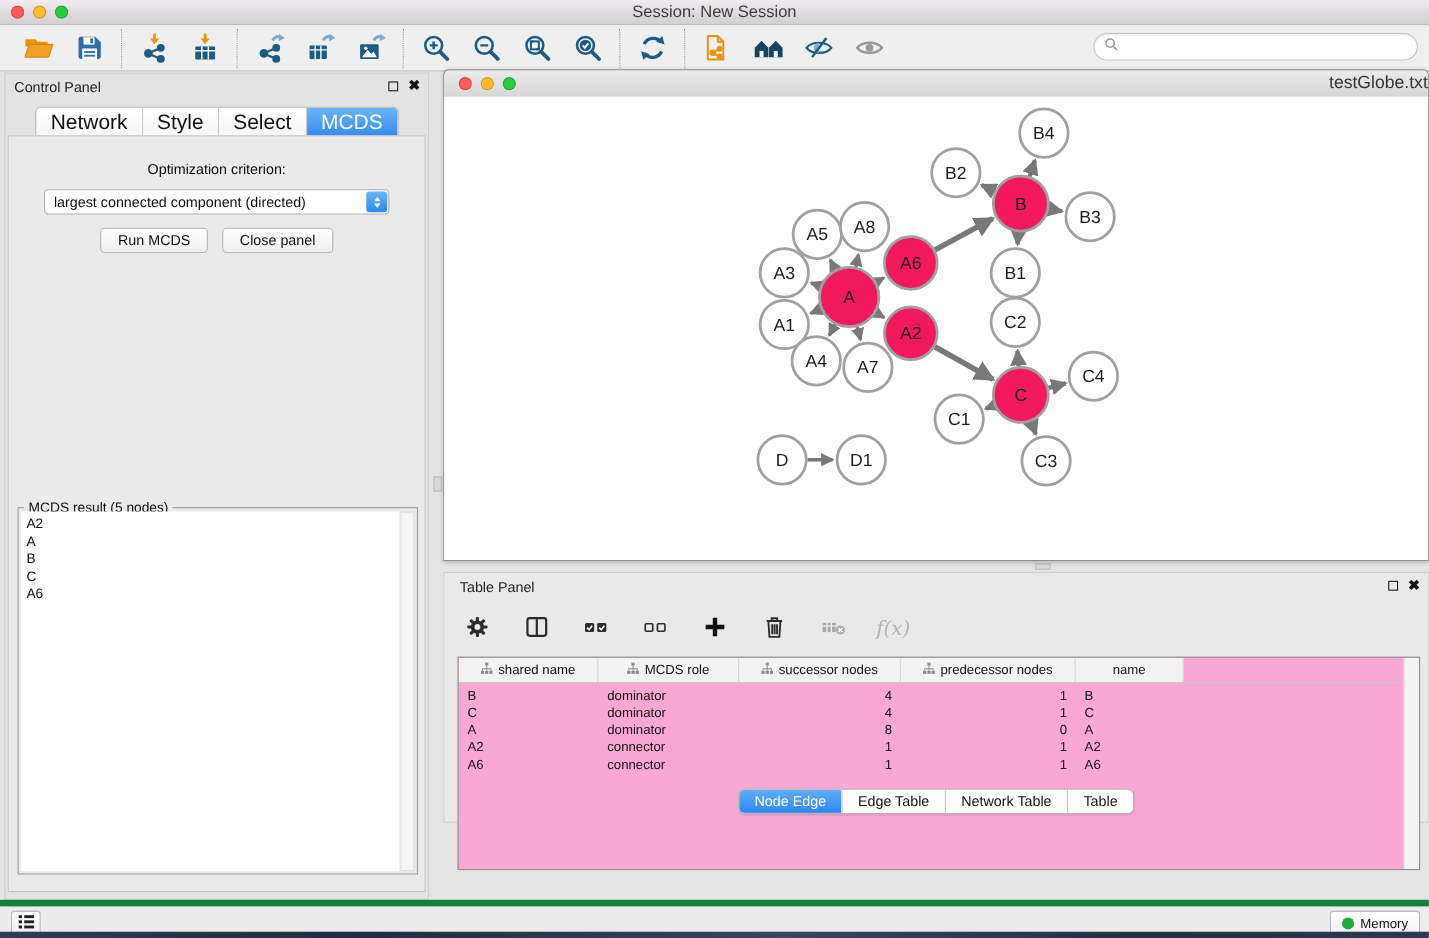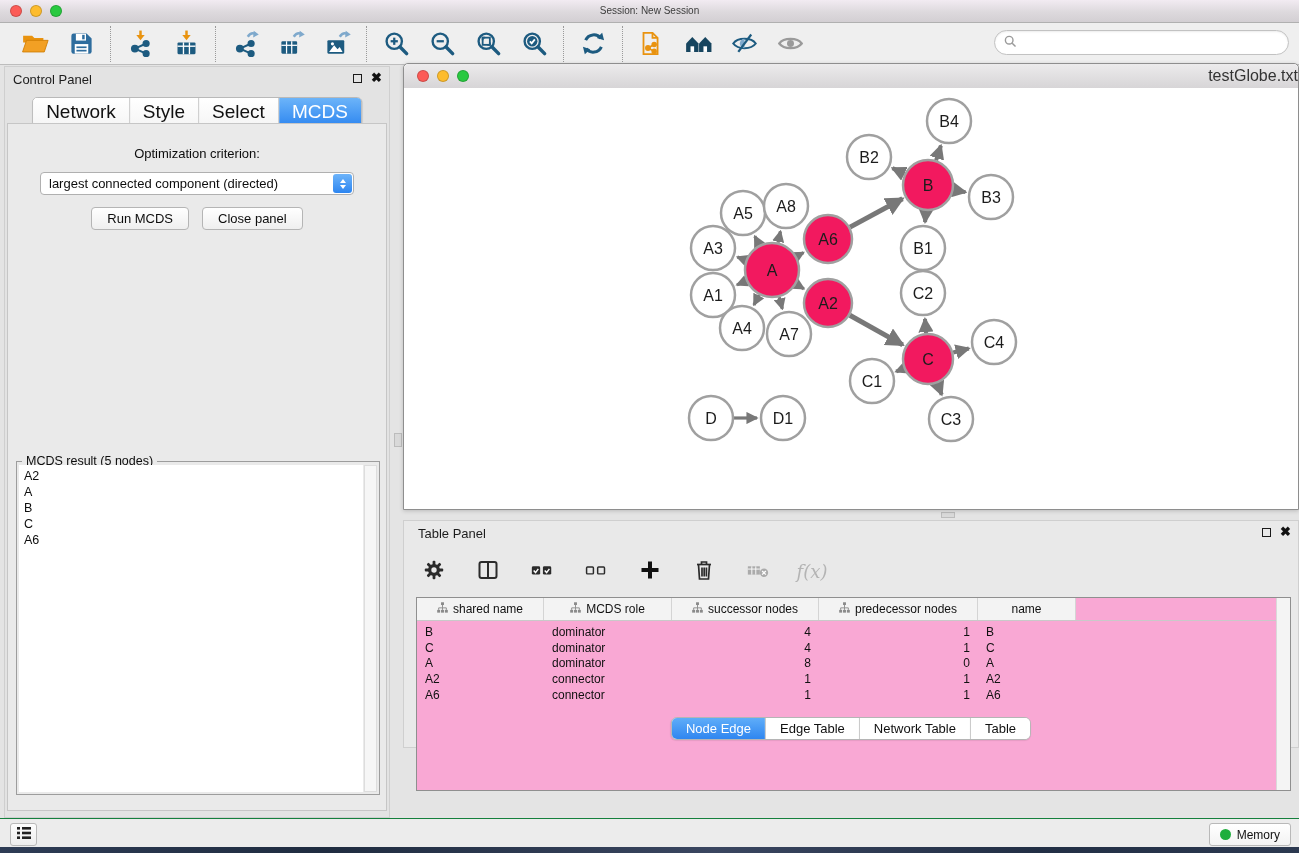--- a/index.html
+++ b/index.html
@@ -2,21 +2,21 @@
 <html><head>
 <meta charset="utf-8">
 <style>
   html,body{margin:0;padding:0}
   body{width:1299px;height:853px;position:relative;overflow:hidden;
        font-family:"Liberation Sans",sans-serif;background:#e4e4e4;-webkit-font-smoothing:antialiased}
 
   
   .titlebar{position:absolute;left:0;top:0;right:0;height:22px;
     background:linear-gradient(#f2ebf2,#ddd9dd 55%,#d3cfd3);border-bottom:1px solid #b0b0b0}
-  .titlebar .title{line-height:22px;text-align:center;font-size:10px;color:#3d3d3d}
+  .titlebar .title{line-height:22px;text-align:center;font-size:15px;color:#3d3d3d}
   .tl{position:absolute;top:5px;width:12px;height:12px;border-radius:50%;box-sizing:border-box;border:1px solid rgba(0,0,0,.18)}
   .tl.red{left:10px;background:#fc5b57}.tl.yel{left:30px;background:#fdbc2e}.tl.grn{left:50px;background:#29c940}
 
   
   .toolbar{position:absolute;left:0;top:23px;right:0;height:41px;background:#efefef;
     border-bottom:1px solid #bdbdbd;display:flex;align-items:center}
   .tb-left{display:flex;align-items:center;padding-left:6px}
   .tb-group{display:flex;align-items:center;gap:6px;padding:0 9px}
   .tb-sep{width:0;height:36px;border-left:1px dotted #9a9a9a}
   .tb-btn{width:40px;height:36px;display:flex;align-items:center;justify-content:center;background:transparent;border:none;padding:0}
@@ -88,21 +88,21 @@
   .dt-row:first-child{margin-top:3px}
   .dt-td{font-size:12px;color:#111;box-sizing:border-box;padding:0 8px;white-space:nowrap}
   .dt-scroll{position:absolute;top:0;bottom:0;right:0;width:13px;background:#f4f4f4;border-left:1px solid #d9d9d9}
   .tp-tabs{position:absolute;left:50%;bottom:7px;transform:translateX(-50%);display:flex;
     border:1px solid #b5b5b5;border-radius:6px;overflow:hidden;background:#fff;box-shadow:0 1px 1px rgba(0,0,0,.08)}
   .tp-tab{padding:3px 14px;font-size:13px;color:#111;background:#fff;border-left:1px solid #c9c9c9;white-space:nowrap}
   .tp-tab:first-child{border-left:none}
   .tp-tab.active{background:linear-gradient(#5fadf9,#2f86f0);color:#fff}
 
   
-  .statusbar{position:absolute;left:0;right:0;top:818px;height:29px;background:#ececec;border-top:1px solid #15803d}
+  .statusbar{position:absolute;left:0;right:0;top:818px;height:29px;background:#ececec;border-top:6px solid #15803d}
   .sb-btn{position:absolute;left:10px;top:4px;width:27px;height:23px;border:1px solid #b9b9b9;border-radius:3px;
     background:linear-gradient(#fdfdfd,#ededed);display:flex;align-items:center;justify-content:center;padding:0}
   .memory-btn{position:absolute;right:8px;top:4px;height:23px;border:1px solid #b9b9b9;border-radius:3px;
     background:linear-gradient(#fff,#f3f3f3);display:flex;align-items:center;gap:6px;padding:0 10px;box-sizing:border-box;font-family:inherit}
   .memory-dot{width:11px;height:11px;border-radius:50%;background:#1fae3d}
   .memory-label{font-size:12px;color:#111}
   .desktop-strip{position:absolute;left:0;right:0;top:847px;height:6px;
     background:linear-gradient(90deg,#2e3c55,#1f2c40 25%,#3a4660 55%,#222f45 80%,#2c3950)}
 </style>
 </head>

